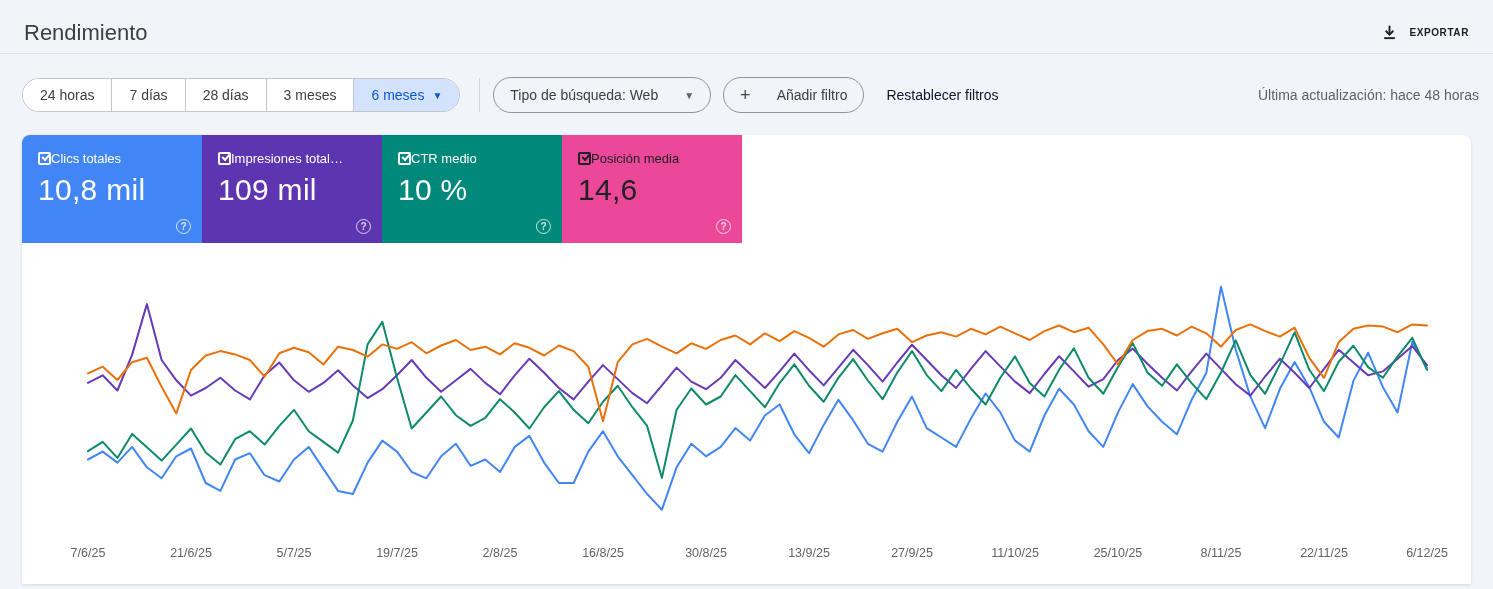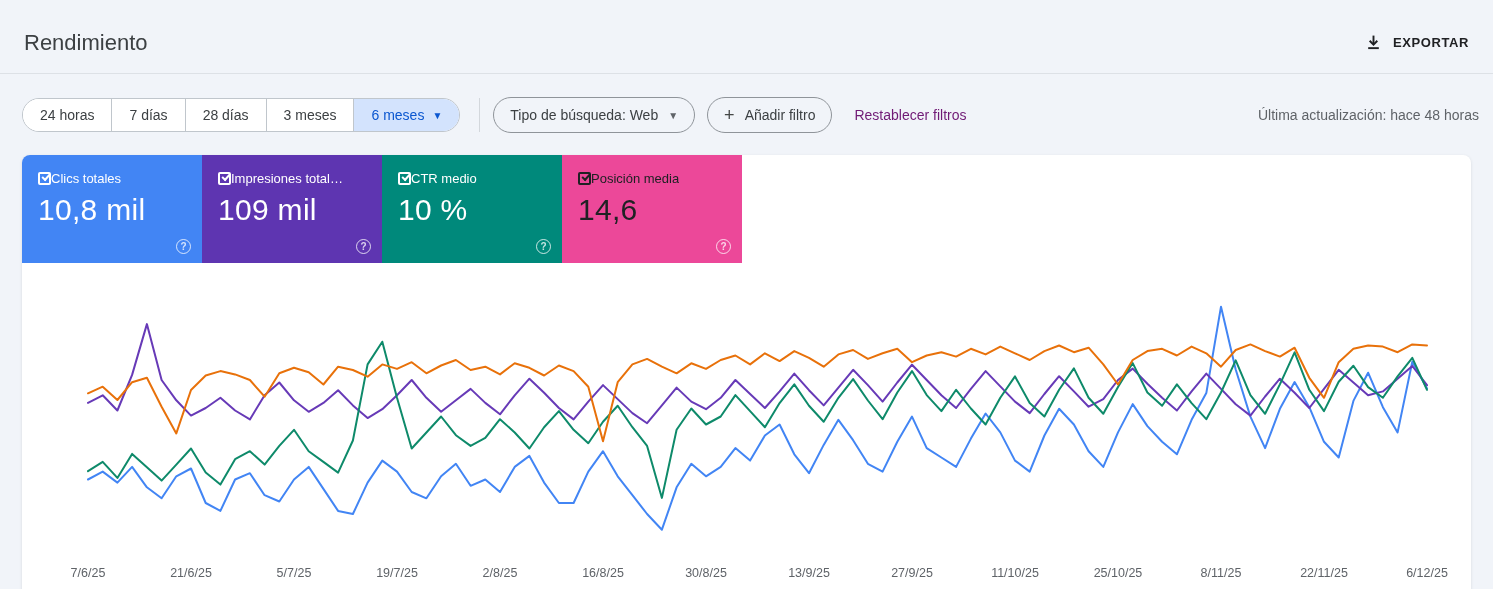--- a/index.html
+++ b/index.html
@@ -2,49 +2,49 @@
 <html><head>
 <meta charset="utf-8">
 <style>
   * { margin:0; padding:0; box-sizing:border-box; }
   html,body { width:1493px; height:589px; overflow:hidden;
     background:#f1f4f9; font-family:"Liberation Sans","DejaVu Sans",sans-serif;
     color:#3c4043; }
 
   
   .page-header { display:flex; align-items:center; justify-content:space-between;
-    height:74px; padding:12px 14px 0 24px; border-bottom:1px solid #dde1e6; }
+    height:54px; padding:12px 14px 0 24px; border-bottom:1px solid #dde1e6; }
   .page-title { font-size:22px; font-weight:400; color:#3c4043; }
   .export-btn { display:flex; align-items:center; gap:11px; background:none; border:none;
-    font-family:inherit; font-size:13px; font-weight:700; letter-spacing:.6px;
+    font-family:inherit; font-size:10px; font-weight:700; letter-spacing:.6px;
     color:#202124; cursor:pointer; padding:8px 10px; }
   .export-btn svg { display:block; }
 
   
   .toolbar { display:flex; align-items:center; height:81px; padding:0 14px 0 22px; }
   .range-group { display:inline-flex; border:1px solid #c0c6cc; border-radius:17px;
     overflow:hidden; background:#fff; height:34px; }
   .range-btn { display:flex; align-items:center; gap:8px; padding:8px 17px; background:#fff;
     border:none; border-left:1px solid #c0c6cc; font-family:inherit; font-size:14px;
     color:#3c4043; cursor:pointer; white-space:nowrap; }
   .range-btn:first-child { border-left:none; }
   .range-btn.selected { background:#d3e3fd; color:#0b57d0; font-weight:500; }
   .caret { font-size:10px; line-height:1; transform:translateY(1px); }
   .range-btn.selected .caret { color:#0b57d0; }
 
   .v-divider { width:1px; height:34px; background:#d3d7dc; margin:0 13px 0 19px; }
 
-  .pill { display:inline-flex; align-items:center; gap:10px; height:36px; padding:0 16px;
+  .pill { display:inline-flex; align-items:center; gap:26px; height:36px; padding:0 16px;
     background:transparent; border:1px solid #8f949a; border-radius:18px;
     font-family:inherit; font-size:14px; color:#3c4043; cursor:pointer; white-space:nowrap; }
   .pill + .pill { margin-left:12px; }
   .pill .caret { color:#5f6368; }
   .plus-glyph { font-size:18px; font-weight:400; color:#444746; line-height:1; }
 
-  .reset-link { margin-left:22px; font-size:14px; color:#701a75; text-decoration:none;
+  .reset-link { margin-left:22px; font-size:14px; color:#0f172a; text-decoration:none;
     cursor:pointer; white-space:nowrap; }
   .toolbar-spacer { flex:1; }
   .last-update { font-size:14px; color:#5f6368; white-space:nowrap; }
 
   
   .panel { margin:0 22px; width:1449px; height:449px; background:#fff;
     border-radius:8px 8px 0 0; box-shadow:0 1px 3px rgba(60,64,67,.15); }
 
   .metrics-row { display:flex; }
   .metric-card { position:relative; width:180px; height:108px; padding:16px 16px 12px 16px;

